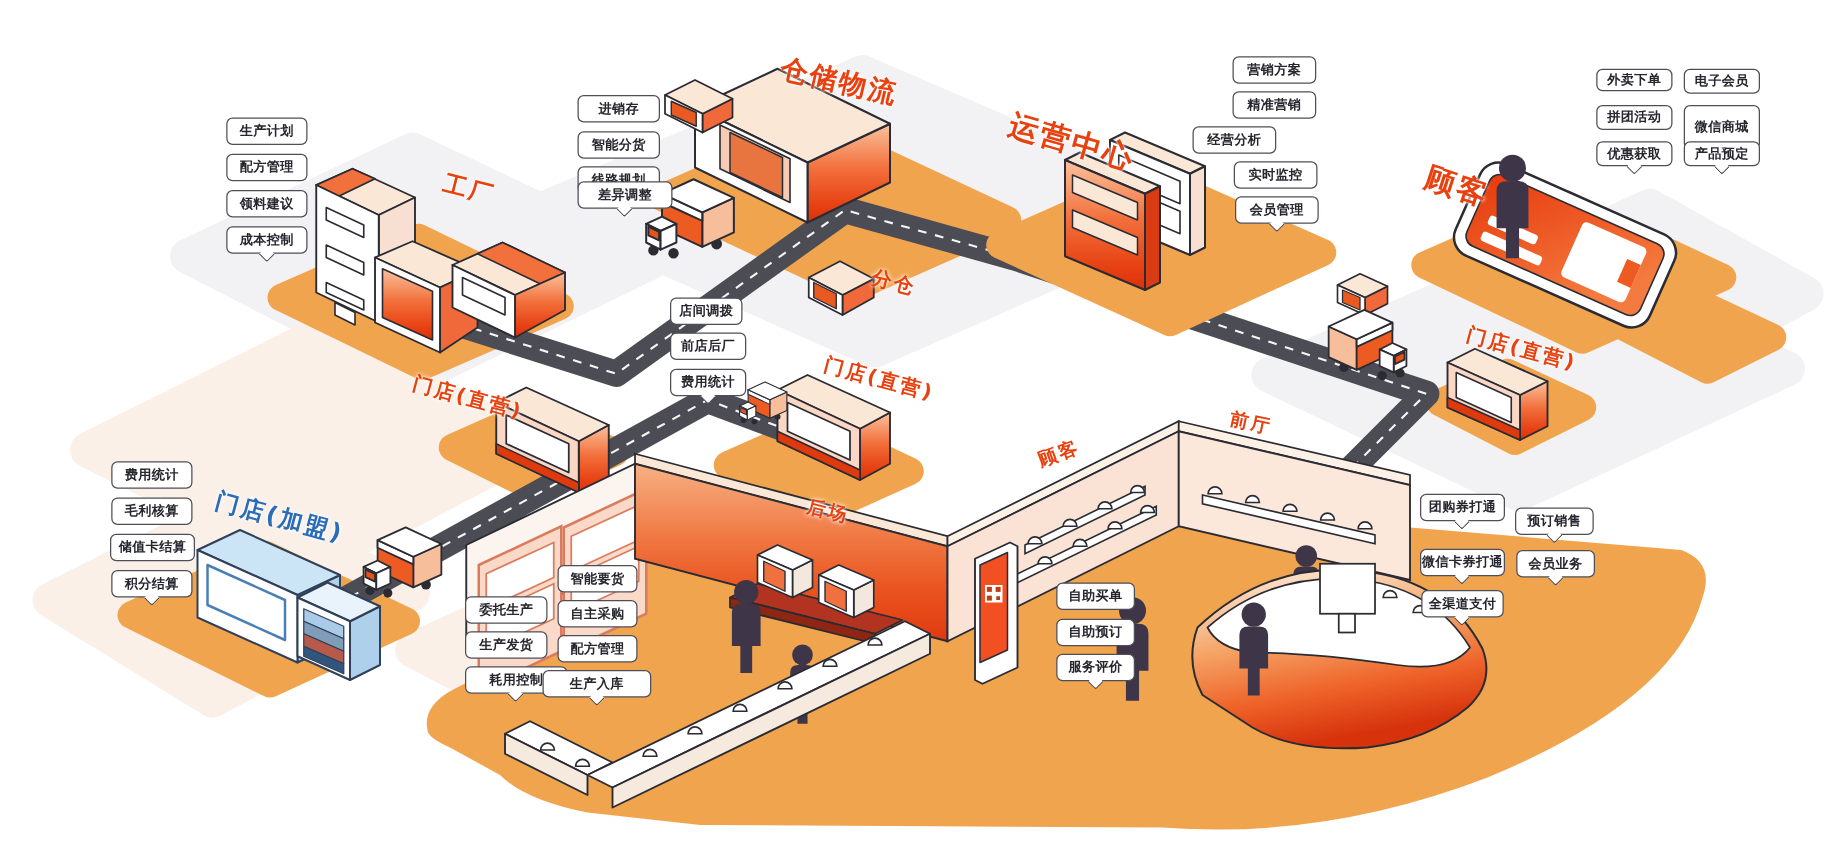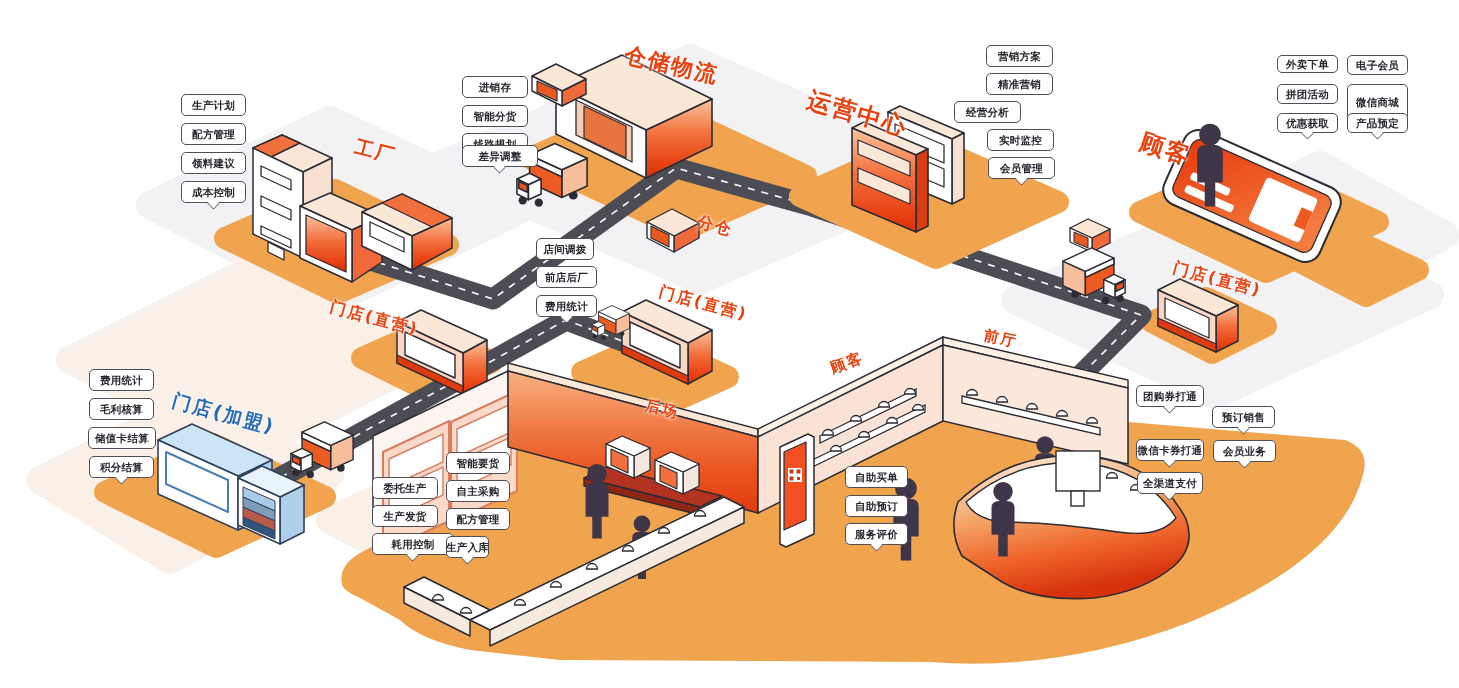--- a/index.html
+++ b/index.html
@@ -369,26 +369,26 @@
 <div class="bubble" style="left:536px;top:266px;width:61px">前店后厂</div>
 <div class="bubble tail" style="left:536px;top:295px;width:61px">费用统计</div>
 
 <div class="bubble" style="left:372px;top:477px;width:66px">委托生产</div>
 <div class="bubble" style="left:372px;top:505px;width:66px">生产发货</div>
 <div class="bubble tail" style="left:372px;top:533px;width:82px">耗用控制</div>
 
 <div class="bubble" style="left:446px;top:452px;width:64px">智能要货</div>
 <div class="bubble" style="left:446px;top:480px;width:64px">自主采购</div>
 <div class="bubble" style="left:446px;top:508px;width:64px">配方管理</div>
-<div class="bubble tail" style="left:446px;top:536px;width:43px">生产入库</div>
+<div class="bubble tail" style="left:434px;top:536px;width:87px">生产入库</div>
 
 <div class="bubble" style="left:845px;top:466px;width:63px">自助买单</div>
 <div class="bubble" style="left:845px;top:495px;width:63px">自助预订</div>
 <div class="bubble tail" style="left:845px;top:523px;width:63px">服务评价</div>
 
-<div class="bubble tail" style="left:1136px;top:385px;width:68px">团购券打通</div>
+<div class="bubble tail" style="left:1136px;top:395px;width:68px">团购券打通</div>
 <div class="bubble tail" style="left:1136px;top:439px;width:68px">微信卡券打通</div>
 <div class="bubble tail" style="left:1137px;top:472px;width:66px">全渠道支付</div>
 
 <div class="bubble tail" style="left:1212px;top:406px;width:63px">预订销售</div>
 <div class="bubble tail" style="left:1213px;top:440px;width:63px">会员业务</div>
 
 </div>
 
 </body></html>

